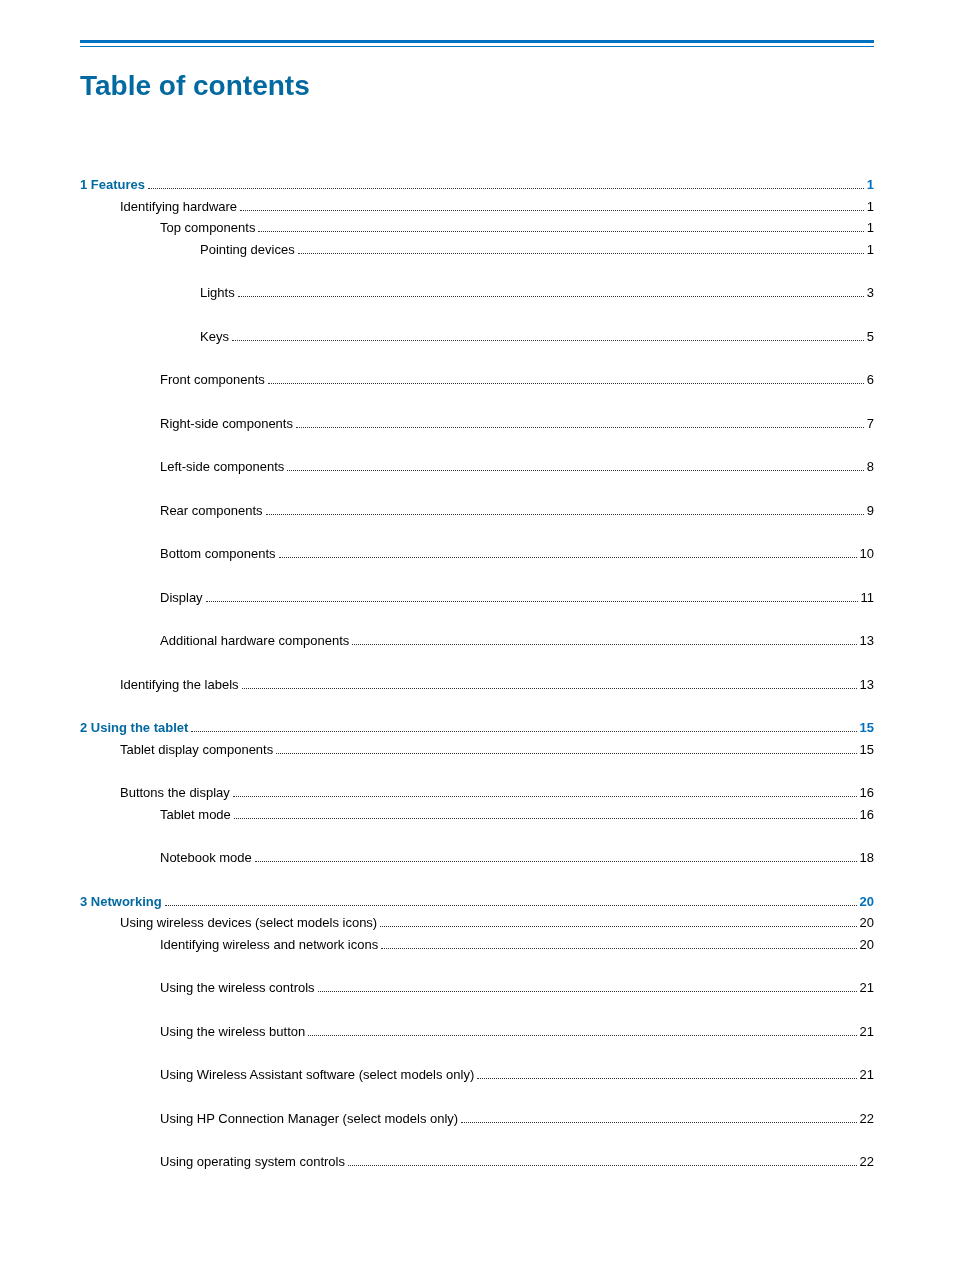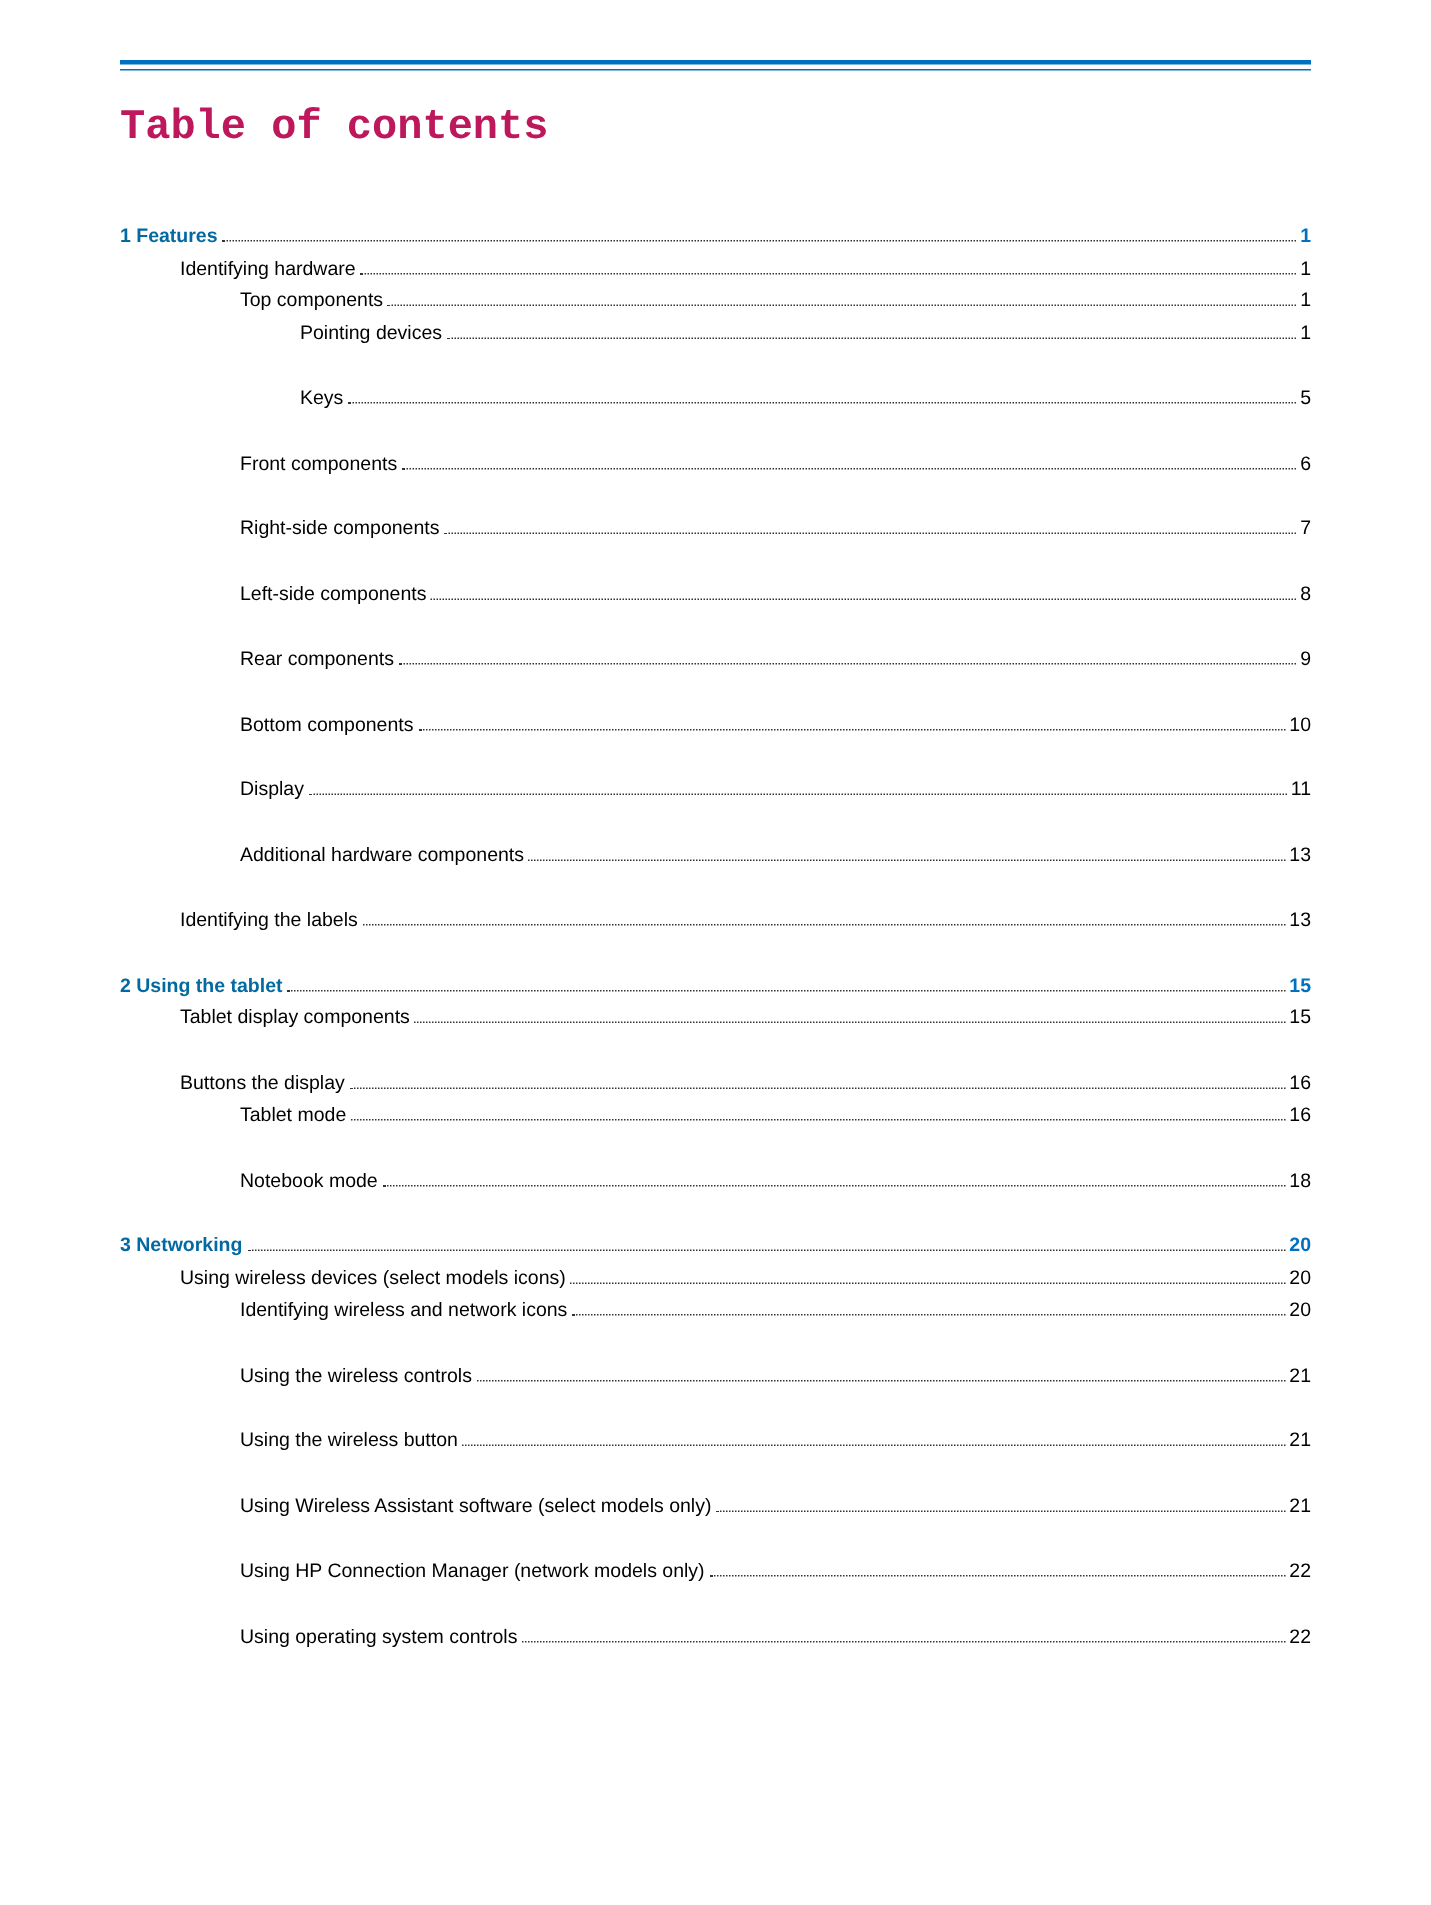--- a/index.html
+++ b/index.html
@@ -31,26 +31,25 @@
     }
 
     .second-rule {
       border: none;
       border-top: 1px solid #0070c0;
       margin-top: 3px;
       margin-bottom: 18px;
     }
 
     .page-title {
-      color: #be185d;
+      color: #0369a1;
       font-size: 28px;
       font-weight: bold;
-      margin-bottom: 40px;
+      margin-bottom: 68px;
       margin-top: 10px;
-      font-family: Liberation Mono, monospace;
     }
 
     .toc-section {
       margin-bottom: 24px;
     }
 
     .toc-entry {
       display: flex;
       align-items: baseline;
       margin-bottom: 2px;
@@ -128,20 +127,27 @@
             </div>
             <div class="toc-section">
               <div class="toc-entry level4">
                 <span class="entry-text">Pointing devices</span>
                 <span class="dots"></span>
                 <span class="page-num">1</span>
               </div>
             </div>
             <div class="toc-section">
               <div class="toc-entry level4">
+                <span class="entry-text">Lights</span>
+                <span class="dots"></span>
+                <span class="page-num">3</span>
+              </div>
+            </div>
+            <div class="toc-section">
+              <div class="toc-entry level4">
                 <span class="entry-text">Keys</span>
                 <span class="dots"></span>
                 <span class="page-num">5</span>
               </div>
             </div>
           </div>
           <div class="toc-section">
             <div class="toc-entry level3">
               <span class="entry-text">Front components</span>
               <span class="dots"></span>
@@ -269,21 +275,21 @@
           </div>
           <div class="toc-section">
             <div class="toc-entry level3">
               <span class="entry-text">Using Wireless Assistant software (select models only)</span>
               <span class="dots"></span>
               <span class="page-num">21</span>
             </div>
           </div>
           <div class="toc-section">
             <div class="toc-entry level3">
-              <span class="entry-text">Using HP Connection Manager (network models only)</span>
+              <span class="entry-text">Using HP Connection Manager (select models only)</span>
               <span class="dots"></span>
               <span class="page-num">22</span>
             </div>
           </div>
           <div class="toc-section">
             <div class="toc-entry level3">
               <span class="entry-text">Using operating system controls</span>
               <span class="dots"></span>
               <span class="page-num">22</span>
             </div>

